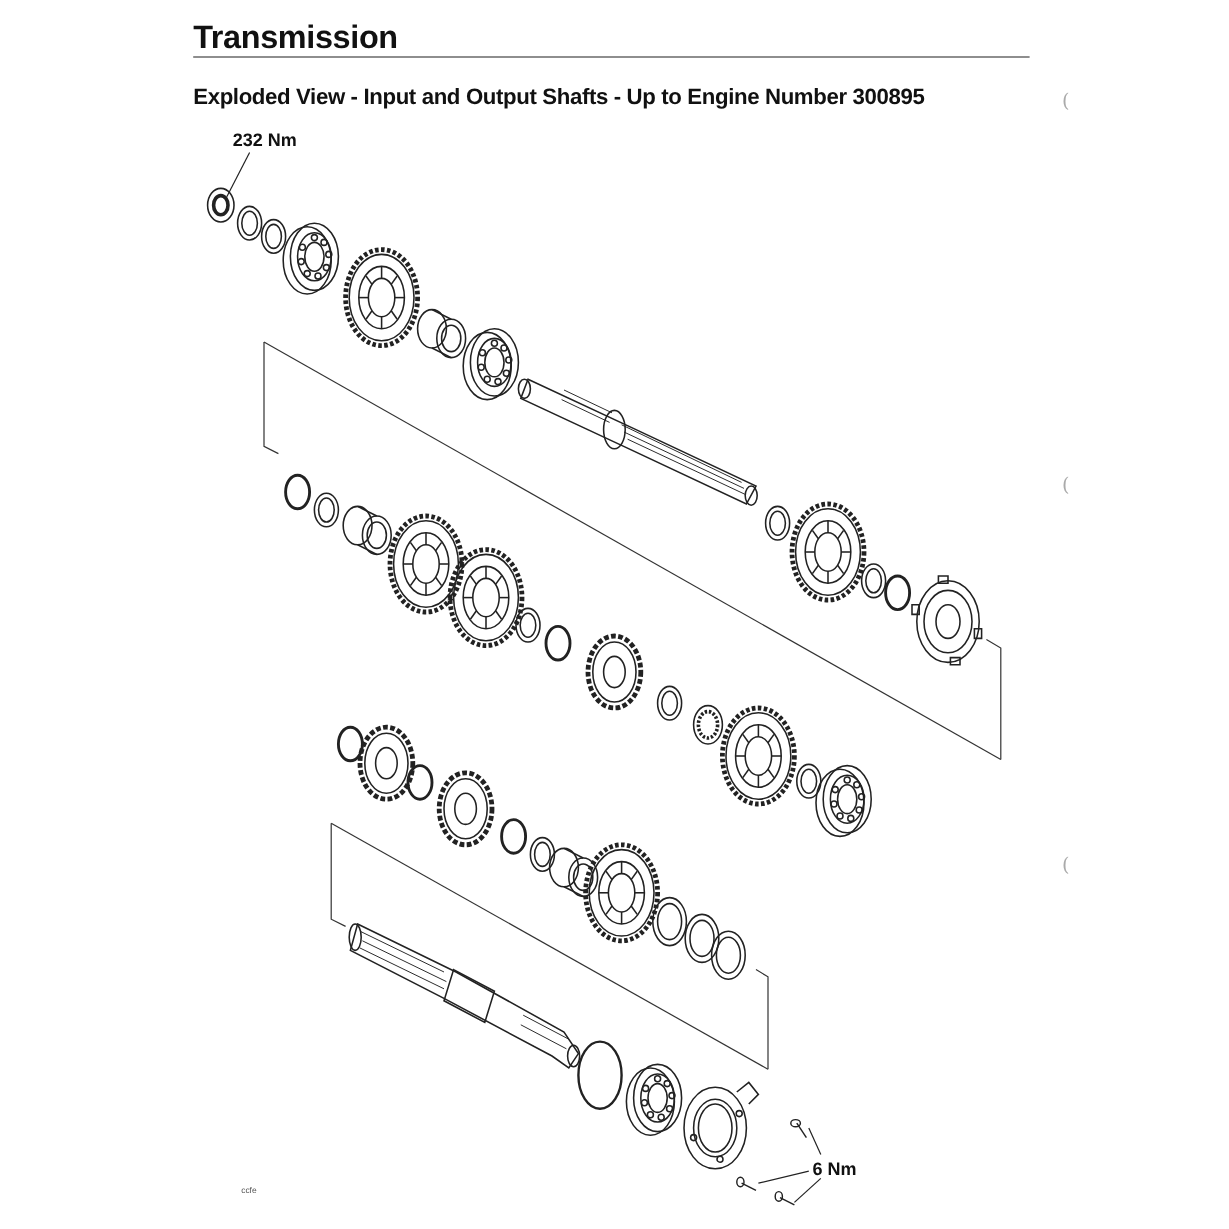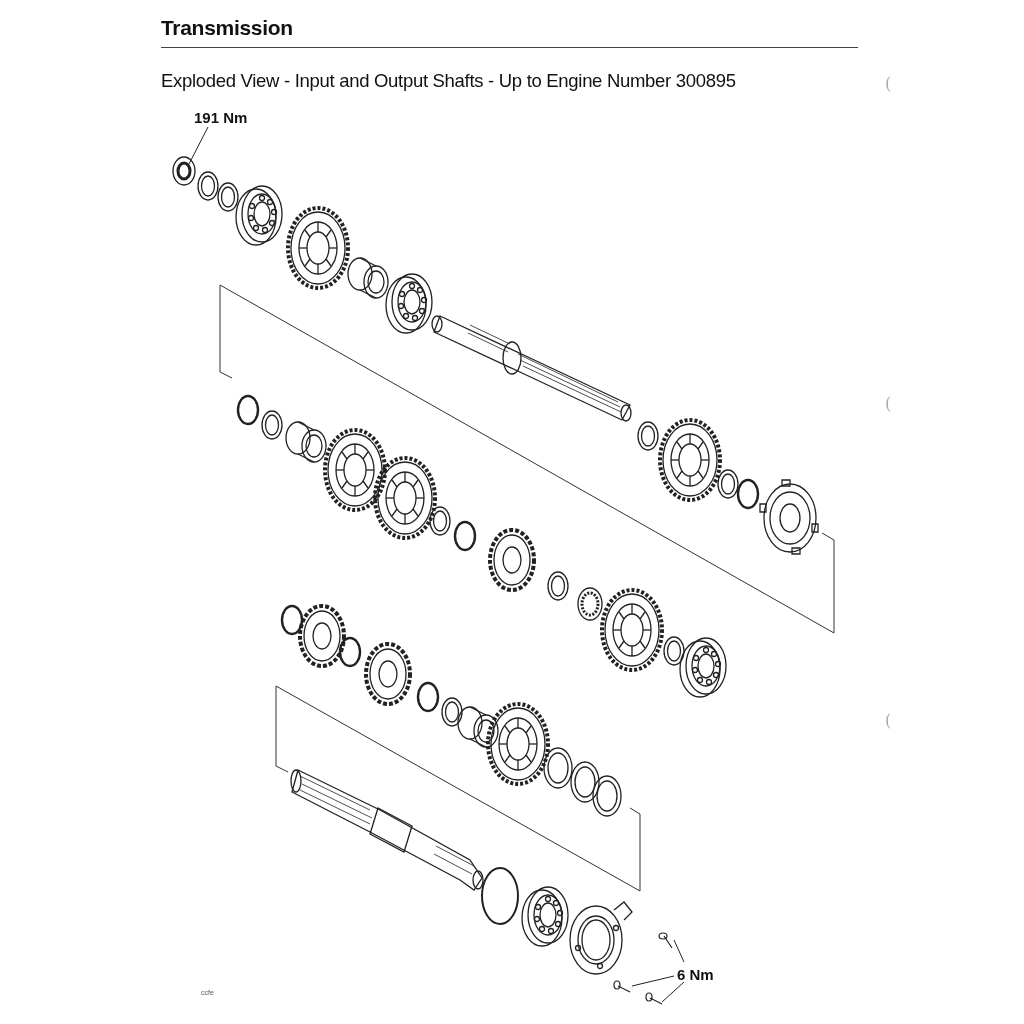--- a/index.html
+++ b/index.html
@@ -1,22 +1,22 @@
 <!DOCTYPE html>
 <html><head>
 <meta charset="utf-8">
 <style>
   html, body { margin: 0; padding: 0; background: #ffffff; }
   body { width: 1024px; height: 1024px; position: relative; overflow: hidden;
          font-family: "Liberation Sans", sans-serif; color: #111; }
-  .page-title { position: absolute; left: 161px; top: 16px; font-size: 21px; font-weight: bold;
+  .page-title { position: absolute; left: 161px; top: 16px; font-size: 27px; font-weight: bold;
                 letter-spacing: -0.3px; margin: 0; }
   .title-rule { position: absolute; left: 161px; top: 47px; width: 697px; height: 0;
                 border-top: 1.5px solid #444; }
-  .section-title { position: absolute; left: 161px; top: 70px; font-size: 18.5px; font-weight: normal;
+  .section-title { position: absolute; left: 161px; top: 70px; font-size: 18.5px; font-weight: bold;
                    letter-spacing: -0.3px; margin: 0; white-space: nowrap; }
   .torque { position: absolute; font-size: 15px; font-weight: bold; }
   .torque-145 { left: 194px; top: 109px; }
   .torque-12 { left: 677px; top: 966px; }
   .figure-code { position: absolute; left: 201px; top: 989px; font-size: 7px; color: #555; }
   .binder-mark { position: absolute; left: 885px; font-size: 16px; color: #aaa; font-family: "DejaVu Serif", serif; }
   svg.diagram { position: absolute; left: 0; top: 0; }
   svg.diagram * { vector-effect: non-scaling-stroke; }
 </style>
 </head>
@@ -190,19 +190,19 @@
     <path d="M618 986 L630 992"></path>
       <ellipse cx="617" cy="985" rx="3" ry="4"></ellipse>
     <path d="M650 998 L662 1004"></path>
       <ellipse cx="649" cy="997" rx="3" ry="4"></ellipse>
   </g>
   <line x1="674" y1="940" x2="684" y2="962" stroke-width="1"></line>
   <line x1="632" y1="986" x2="674" y2="976" stroke-width="1"></line>
   <line x1="662" y1="1002" x2="684" y2="982" stroke-width="1"></line>
 </svg>
 
-<div class="torque torque-145">191 Nm</div>
+<div class="torque torque-145">232 Nm</div>
 <div class="torque torque-12">6 Nm</div>
 <div class="figure-code">ccfe</div>
 
 <div class="binder-mark" style="top:74px">(</div>
 <div class="binder-mark" style="top:394px">(</div>
 <div class="binder-mark" style="top:711px">(</div>
 
 </body></html>

